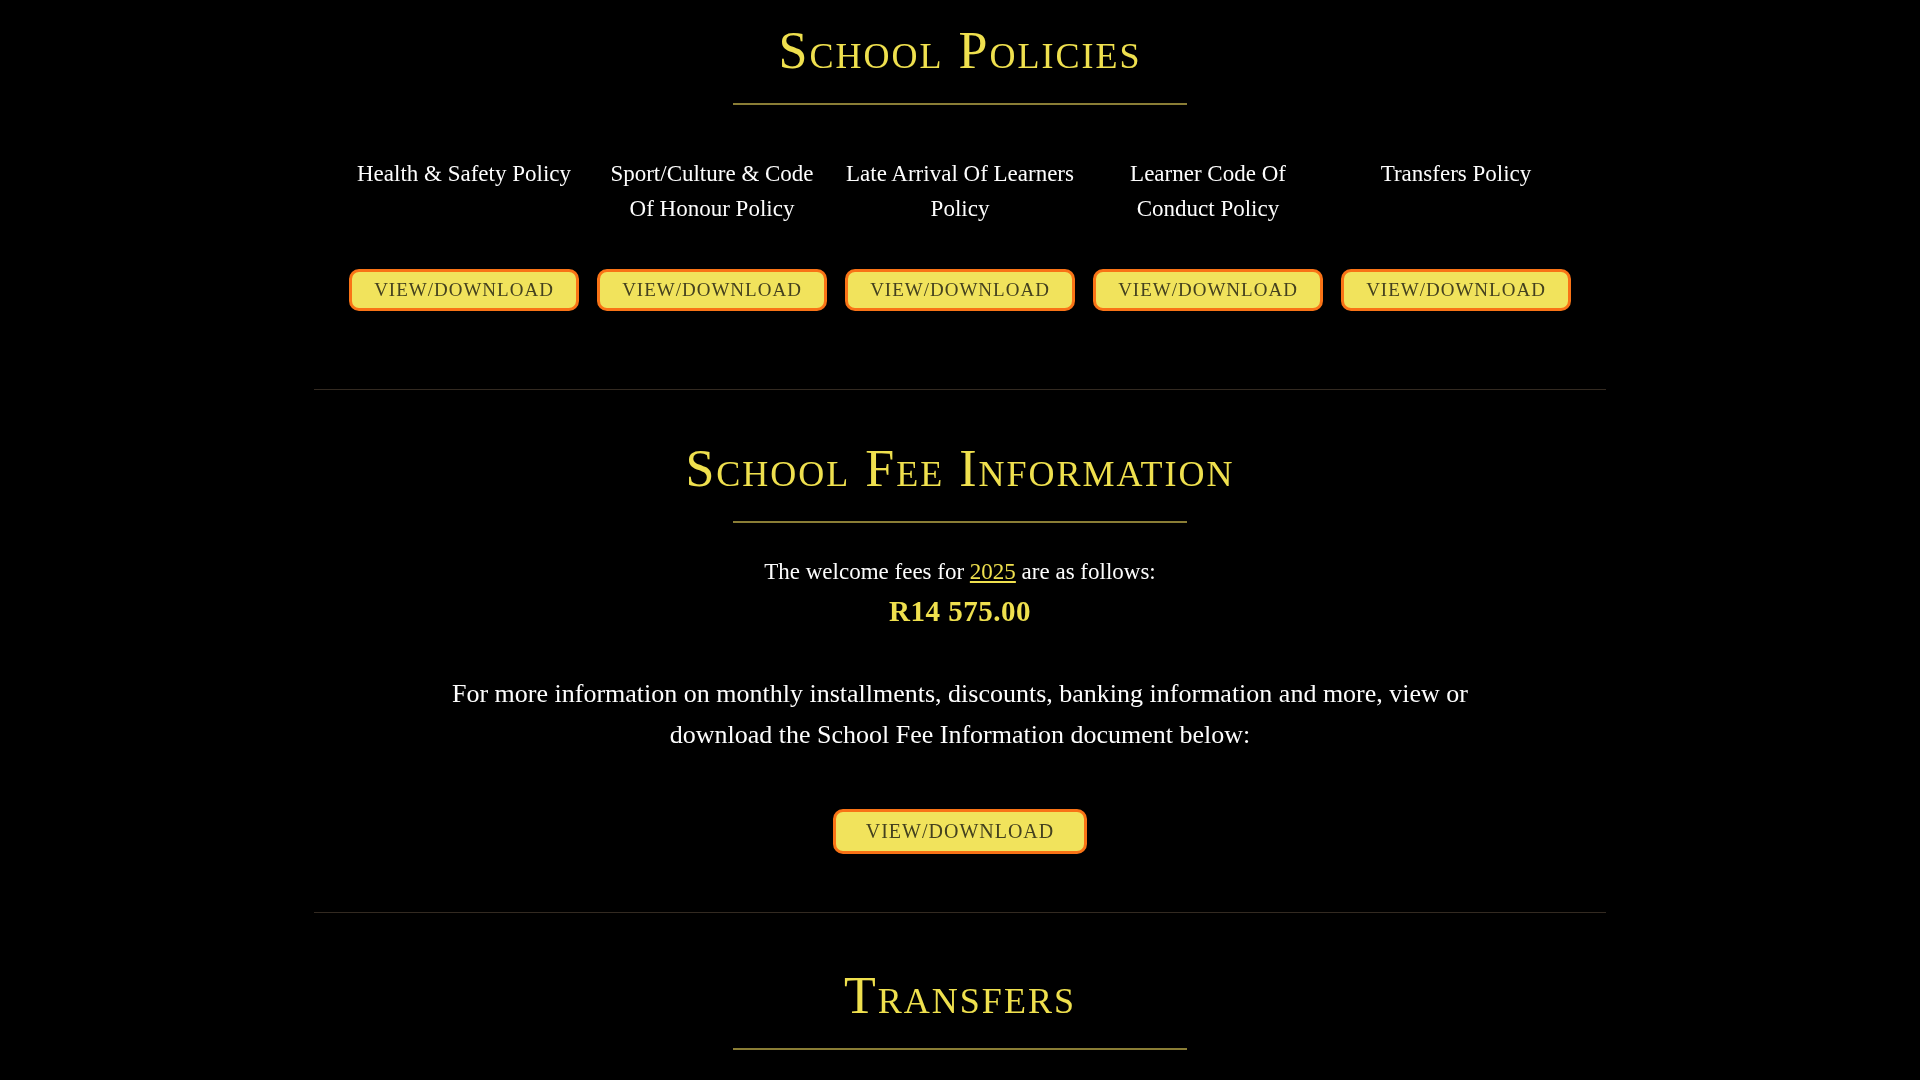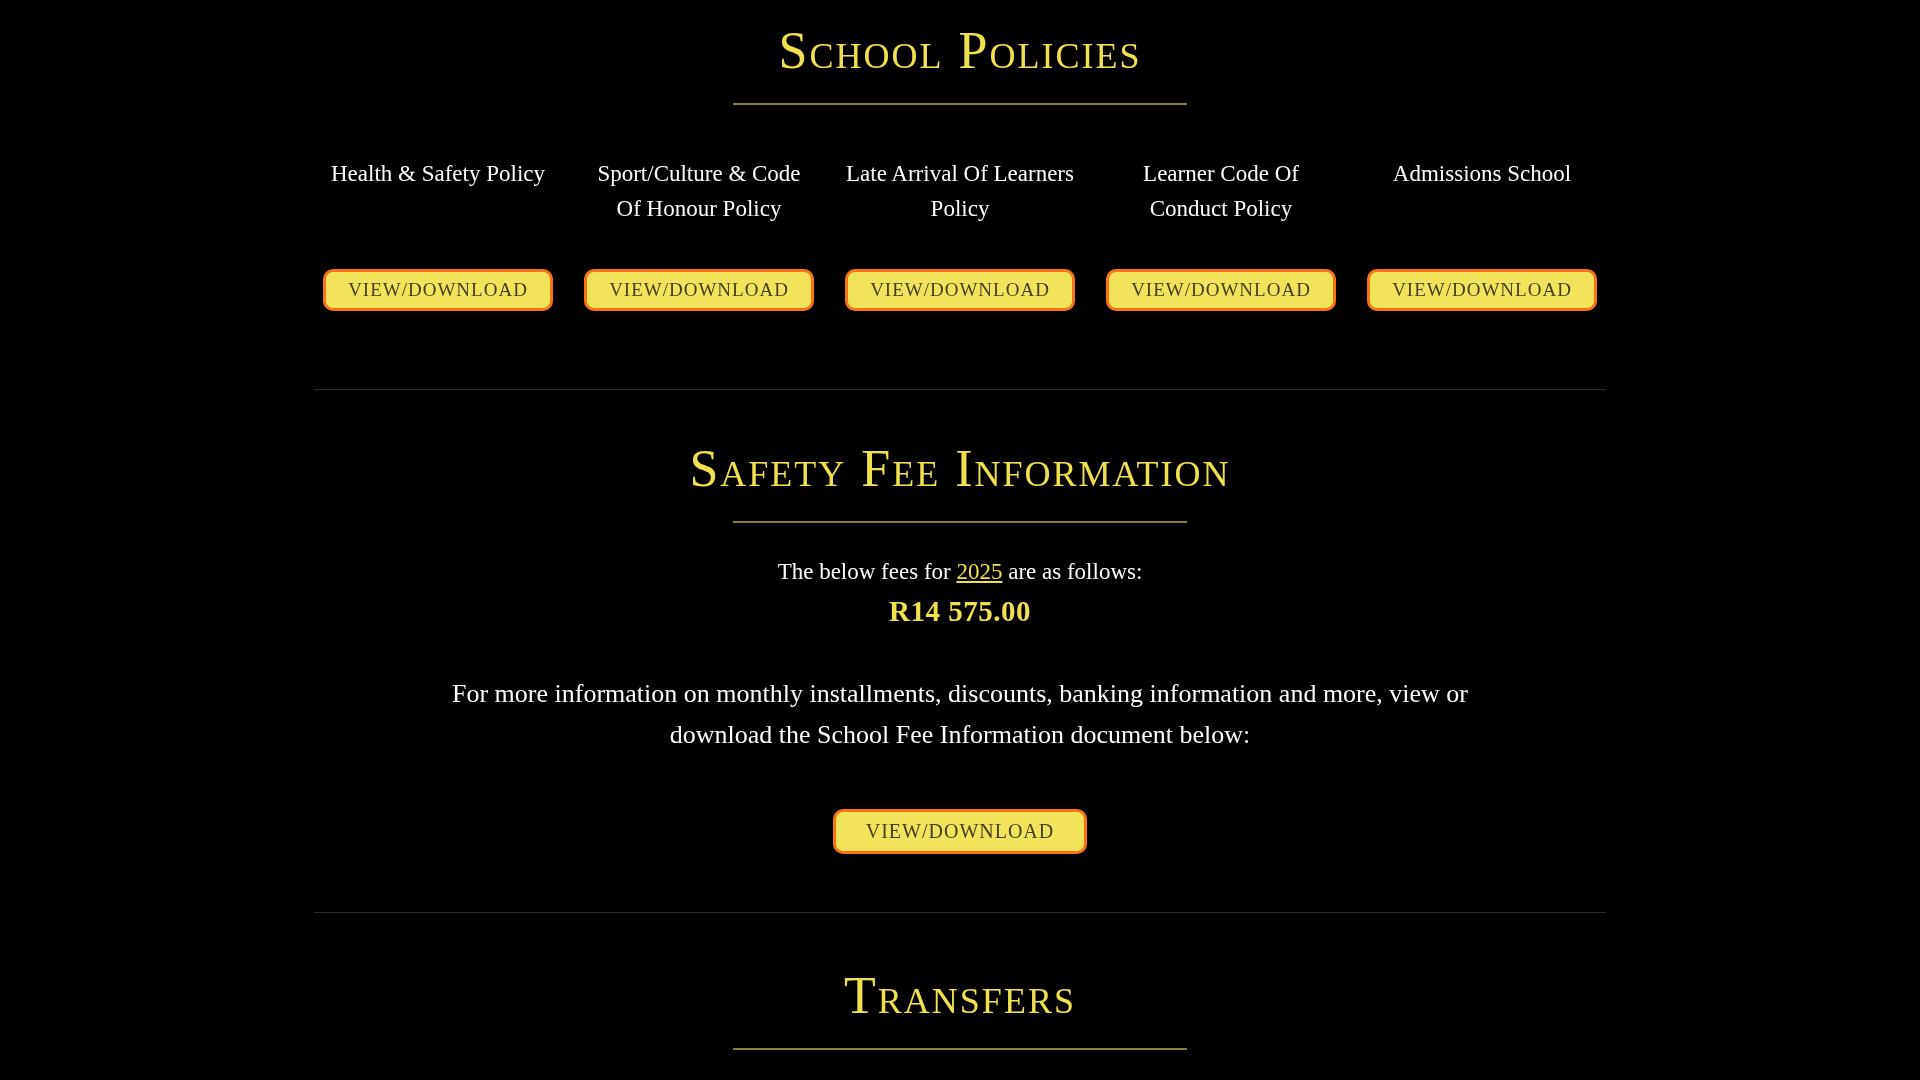--- a/index.html
+++ b/index.html
@@ -31,21 +31,21 @@
   .title-rule {
     width: 454px; height: 2px;
     background: #8a7d35;
     margin: 24px auto 0 auto;
   }
 
   
   .policies-section { padding-top: 22px; padding-bottom: 78px; }
   .policy-row {
     display: flex;
-    justify-content: space-between;
+    justify-content: center;
     margin-top: 52px;
   }
   .policy-col {
     width: 248px;
     display: flex;
     flex-direction: column;
     align-items: center;
   }
   .policy-label {
     font-size: 23px;
@@ -134,33 +134,33 @@
         <div class="policy-label">Late Arrival Of Learners
 Policy</div>
         <button class="btn">VIEW/DOWNLOAD</button>
       </div>
       <div class="policy-col">
         <div class="policy-label">Learner Code Of
 Conduct Policy</div>
         <button class="btn">VIEW/DOWNLOAD</button>
       </div>
       <div class="policy-col">
-        <div class="policy-label">Admissions School</div>
+        <div class="policy-label">Transfers Policy</div>
         <button class="btn">VIEW/DOWNLOAD</button>
       </div>
     </div>
   </section>
 
   <hr class="section-divider">
 
   <section class="fees-section">
-    <h2 class="section-title">Safety Fee Information</h2>
+    <h2 class="section-title">School Fee Information</h2>
     <div class="title-rule"></div>
 
-    <p class="fee-intro"><span>The below fees for </span><a class="year-link">2025</a><span> are as follows:</span></p>
+    <p class="fee-intro"><span>The welcome fees for </span><a class="year-link">2025</a><span> are as follows:</span></p>
 
     <p class="fee-amount">R14 575.00</p>
 
     <p class="fee-details">For more information on monthly installments, discounts, banking information and more, view or download the School Fee Information document below:</p>
 
     <button class="btn btn-large">VIEW/DOWNLOAD</button>
   </section>
 
   <hr class="section-divider">
 

